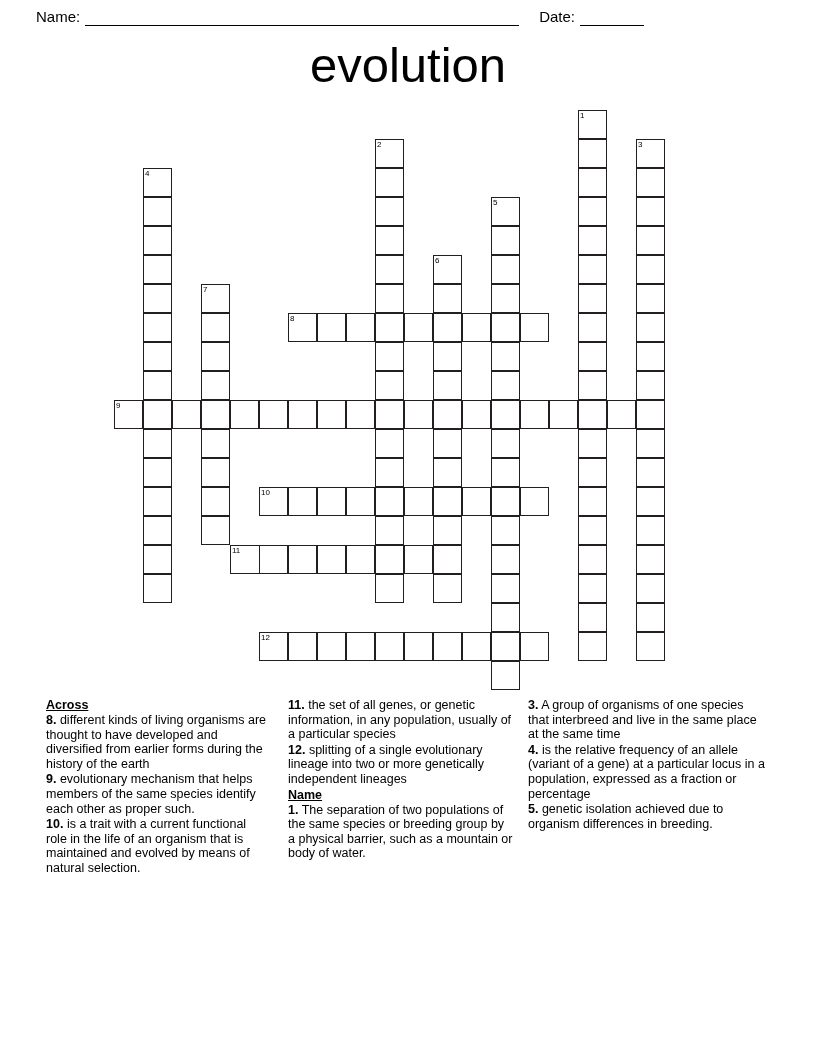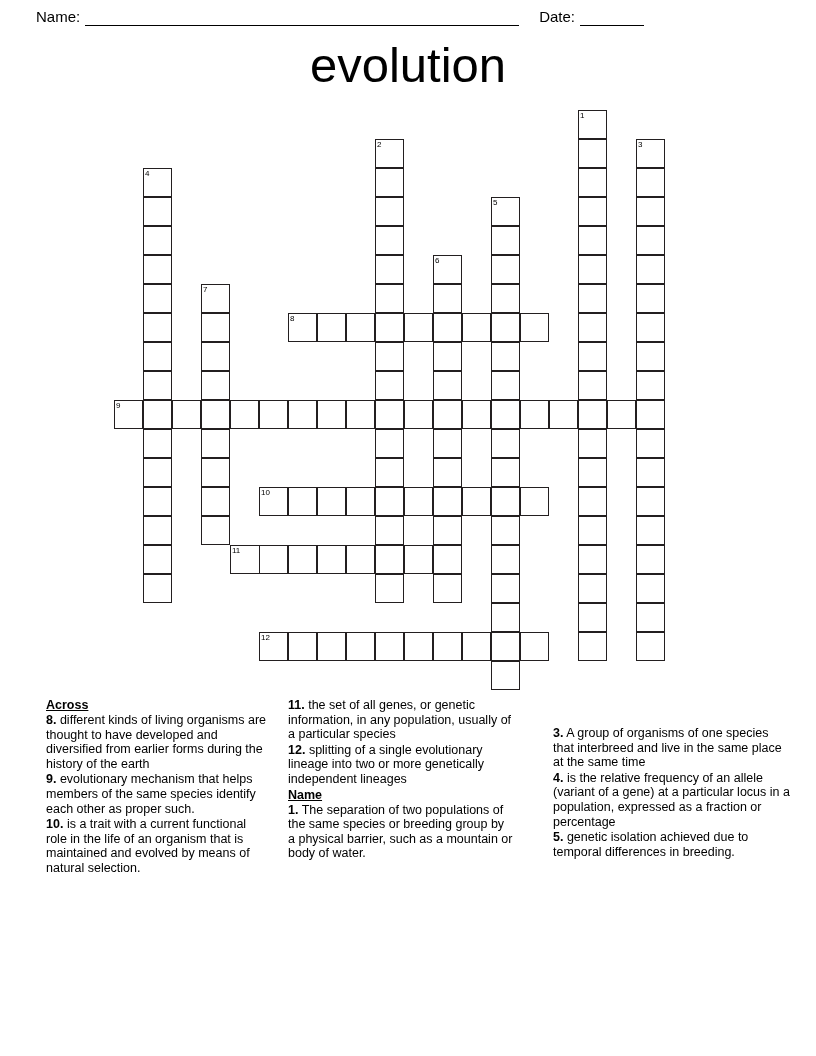--- a/index.html
+++ b/index.html
@@ -97,21 +97,21 @@
     height: 260px;
   }
   .clue-col {
     position: absolute;
     top: 0;
     font-size: 12.5px;
     line-height: 14.6px;
   }
   .clue-col.c1 { left: 46px; width: 222px; }
   .clue-col.c2 { left: 288px; width: 226px; }
-  .clue-col.c3 { left: 553px; width: 238px; margin-top: 28px; }
+  .clue-col.c3 { left: 528px; width: 238px; }
 
   .section-head {
     font-weight: bold;
     text-decoration: underline;
     font-size: 12.5px;
     line-height: 15px;
     display: block;
     margin-bottom: 0px;
   }
   .clue {
@@ -319,15 +319,15 @@
   <div class="clue-col c2">
     <span class="clue"><span class="cnum">11.</span> <span class="ctext">the set of all genes, or genetic information, in any population, usually of a particular species</span></span>
     <span class="clue"><span class="cnum">12.</span> <span class="ctext">splitting of a single evolutionary lineage into two or more genetically independent lineages</span></span>
     <span class="section-head">Name</span>
     <span class="clue"><span class="cnum">1.</span> <span class="ctext">The separation of two populations of the same species or breeding group by a physical barrier, such as a mountain or body of water.</span></span>
   </div>
 
   <div class="clue-col c3">
     <span class="clue"><span class="cnum">3.</span> <span class="ctext">A group of organisms of one species that interbreed and live in the same place at the same time</span></span>
     <span class="clue"><span class="cnum">4.</span> <span class="ctext">is the relative frequency of an allele (variant of a gene) at a particular locus in a population, expressed as a fraction or percentage</span></span>
-    <span class="clue"><span class="cnum">5.</span> <span class="ctext">genetic isolation achieved due to temporal differences in breeding.</span></span>
+    <span class="clue"><span class="cnum">5.</span> <span class="ctext">genetic isolation achieved due to organism differences in breeding.</span></span>
   </div>
 </div>
 
 </body></html>

